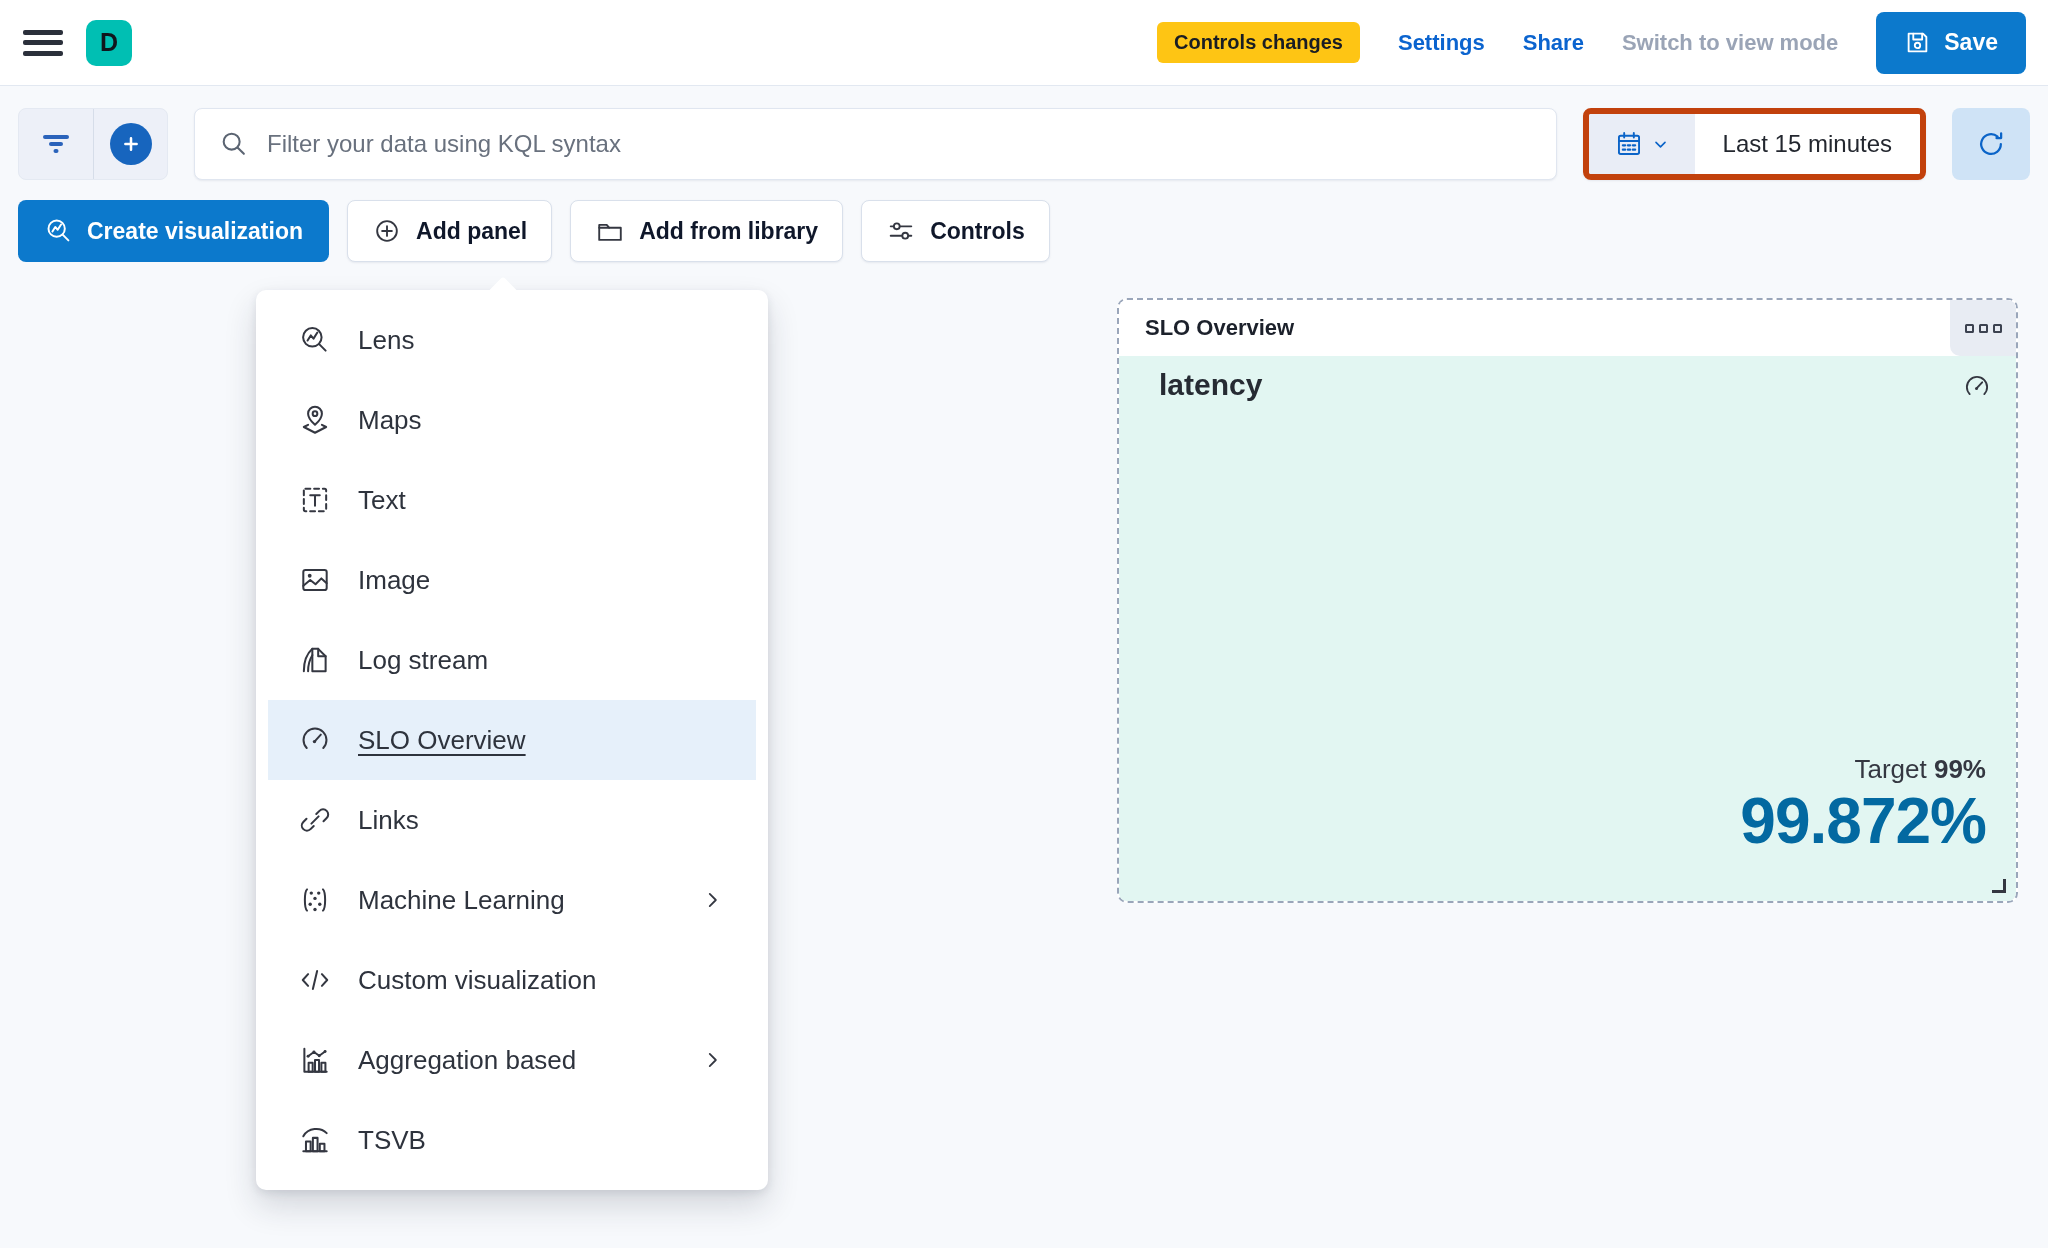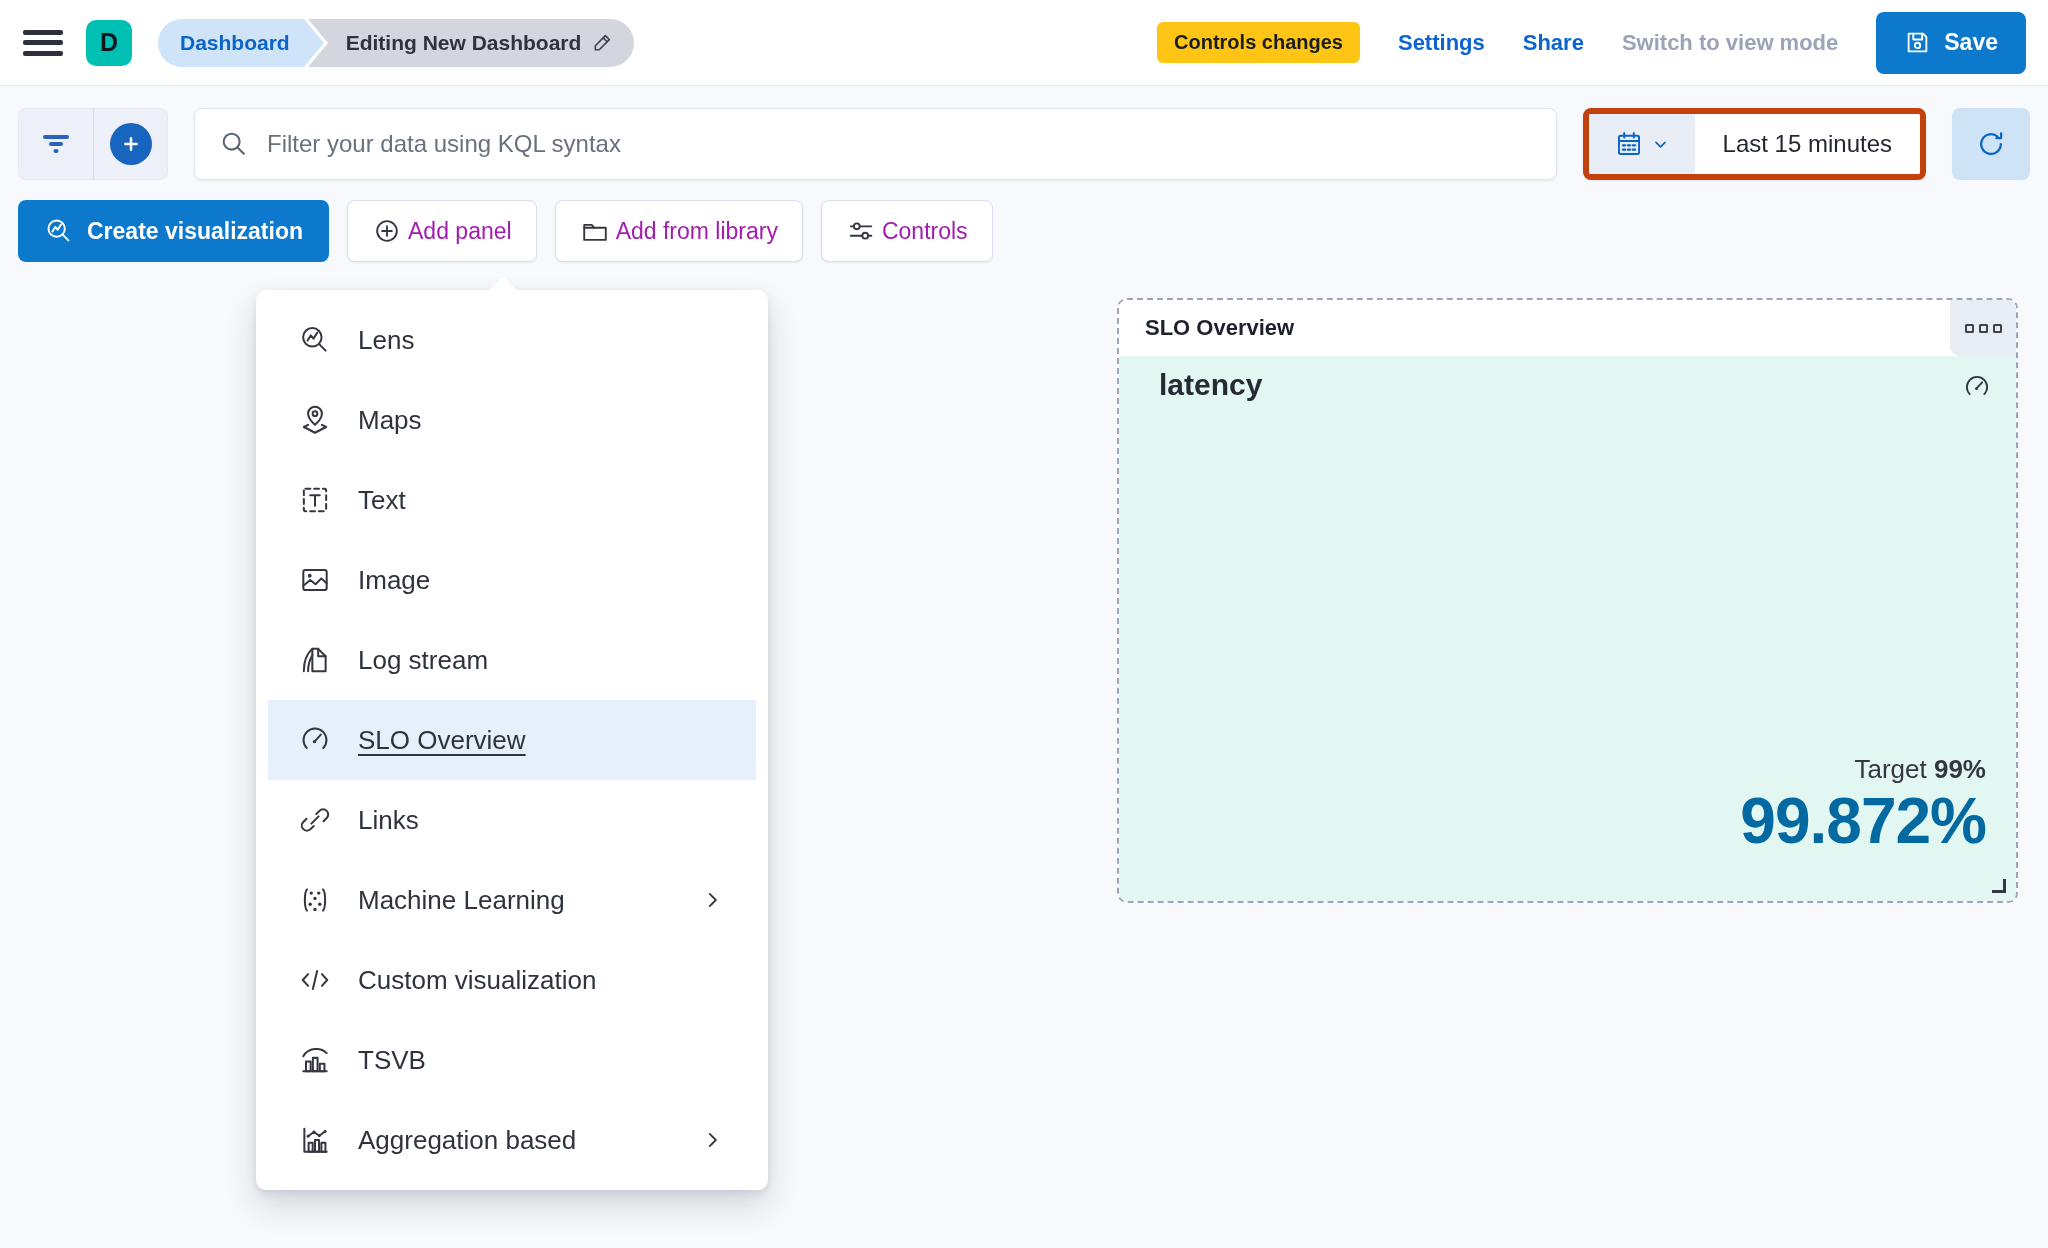--- a/index.html
+++ b/index.html
@@ -90,23 +90,23 @@
   }
 
   
   .actions { display:flex; align-items:center; gap:18px; padding:0 18px 14px; }
   .btn-primary {
     background:#0c79cc; color:#fff; border:none; border-radius:8px; height:62px;
     padding:0 26px; display:flex; align-items:center; gap:13px;
     font-size:23px; font-weight:600; cursor:pointer; font-family:inherit;
   }
   .btn-ghost {
-    background:#fff; color:#a21caf; border:1px solid #d9e0eb; border-radius:8px; height:62px;
-    padding:0 24px; display:flex; align-items:center; gap:6px;
-    font-size:23px; font-weight:400; cursor:pointer; font-family:inherit;
+    background:#fff; color:#0f172a; border:1px solid #d9e0eb; border-radius:8px; height:62px;
+    padding:0 24px; display:flex; align-items:center; gap:14px;
+    font-size:23px; font-weight:700; cursor:pointer; font-family:inherit;
     box-shadow:0 1px 2px rgba(152,162,179,.18);
   }
 
   
   .popover {
     position:absolute; left:256px; top:290px; width:512px;
     background:#fff; border-radius:10px; padding:10px 12px;
     box-shadow:0 16px 32px rgba(28,38,58,.16), 0 3px 8px rgba(28,38,58,.10);
     z-index:6;
   }
@@ -152,35 +152,20 @@
 <body>
 
 <div class="header">
   <div class="hamburger">
       <span></span>
       <span></span>
       <span></span>
     </div>
   <div class="logo">D</div>
 
-  <div class="crumbs">
-    <div class="crumb1">
-      <div class="crumb1-body">Dashboard</div>
-      <div class="crumb1-arrow"></div>
-    </div>
-    <div class="crumb2">
-      <span>Editing New Dashboard</span>
-      <span>
-        <svg width="23" height="23" viewBox="0 0 32 32" fill="none" stroke="#3c4250" stroke-width="2.2" stroke-linecap="round" stroke-linejoin="round">
-          <path d="M20 6.5l5.5 5.5L11.5 26H6v-5.5z"></path>
-            <path d="M17 9.5l5.5 5.5"></path>
-        </svg>
-      </span>
-    </div>
-  </div>
 
   <div class="header-right">
     <span class="badge-unsaved">Controls changes</span>
     <span class="hdr-link">Settings</span>
     <span class="hdr-link">Share</span>
     <span class="hdr-link disabled">Switch to view mode</span>
     <button class="btn-save">
       <span>
         <svg width="27" height="27" viewBox="0 0 32 32" fill="none" stroke="#ffffff" stroke-width="2.2" stroke-linecap="round" stroke-linejoin="round">
           <path d="M5.5 5.5h17l4 4v17h-21z"></path>
@@ -402,51 +387,51 @@
           <path d="M22.5 10.5l5 5.5-5 5.5"></path>
           <path d="M18 7.5l-4 17"></path>
       </svg>
     </span>
     <span class="mi-label">Custom visualization</span>
   </div>
 
   <div class="menu-item">
     <span class="mi-icon">
       <svg width="34" height="34" viewBox="0 0 32 32" fill="none" stroke="currentColor" stroke-width="1.9" stroke-linecap="round" stroke-linejoin="round">
-        <path d="M5 26.5h22"></path>
-        <rect x="7.5" y="17.5" width="4.4" height="9"></rect>
-        <rect x="14" y="14" width="4.4" height="12.5"></rect>
-        <rect x="20.5" y="19.5" width="4.4" height="7"></rect>
-        <path d="M5 12.5C9.5 4.5 21 3.5 27 9.5"></path>
-      </svg>
-    </span>
-    <span class="mi-label">TSVB</span>
-  </div>
-
-  <div class="menu-item">
-    <span class="mi-icon">
-      <svg width="34" height="34" viewBox="0 0 32 32" fill="none" stroke="currentColor" stroke-width="1.9" stroke-linecap="round" stroke-linejoin="round">
         <path d="M6 5.5V27h21"></path>
         <rect x="10" y="18.5" width="3.8" height="8.5"></rect>
         <rect x="16" y="16" width="3.8" height="11"></rect>
         <rect x="22" y="18.5" width="3.8" height="8.5"></rect>
         <path d="M9.5 12.5l5.5-4 5 3.5 5.5-4"></path>
         <circle cx="9.5" cy="12.5" r="1.4" fill="currentColor" stroke="none"></circle>
         <circle cx="15" cy="8.5" r="1.4" fill="currentColor" stroke="none"></circle>
         <circle cx="20" cy="12" r="1.4" fill="currentColor" stroke="none"></circle>
         <circle cx="25.5" cy="8" r="1.4" fill="currentColor" stroke="none"></circle>
       </svg>
     </span>
     <span class="mi-label">Aggregation based</span>
     <span class="mi-chevron">
       <svg width="26" height="26" viewBox="0 0 32 32" fill="none" stroke="currentColor" stroke-width="2.2" stroke-linecap="round" stroke-linejoin="round">
         <path d="M12 8.5L19.5 16 12 23.5"></path>
       </svg>
     </span>
   </div>
+
+  <div class="menu-item">
+    <span class="mi-icon">
+      <svg width="34" height="34" viewBox="0 0 32 32" fill="none" stroke="currentColor" stroke-width="1.9" stroke-linecap="round" stroke-linejoin="round">
+        <path d="M5 26.5h22"></path>
+        <rect x="7.5" y="17.5" width="4.4" height="9"></rect>
+        <rect x="14" y="14" width="4.4" height="12.5"></rect>
+        <rect x="20.5" y="19.5" width="4.4" height="7"></rect>
+        <path d="M5 12.5C9.5 4.5 21 3.5 27 9.5"></path>
+      </svg>
+    </span>
+    <span class="mi-label">TSVB</span>
+  </div>
 </div>
 
 <div class="slo-panel">
   <div class="slo-header">
     <span class="slo-title">SLO Overview</span>
     <button class="ctx-btn">
       <i></i>
         <i></i>
         <i></i>
     </button>

